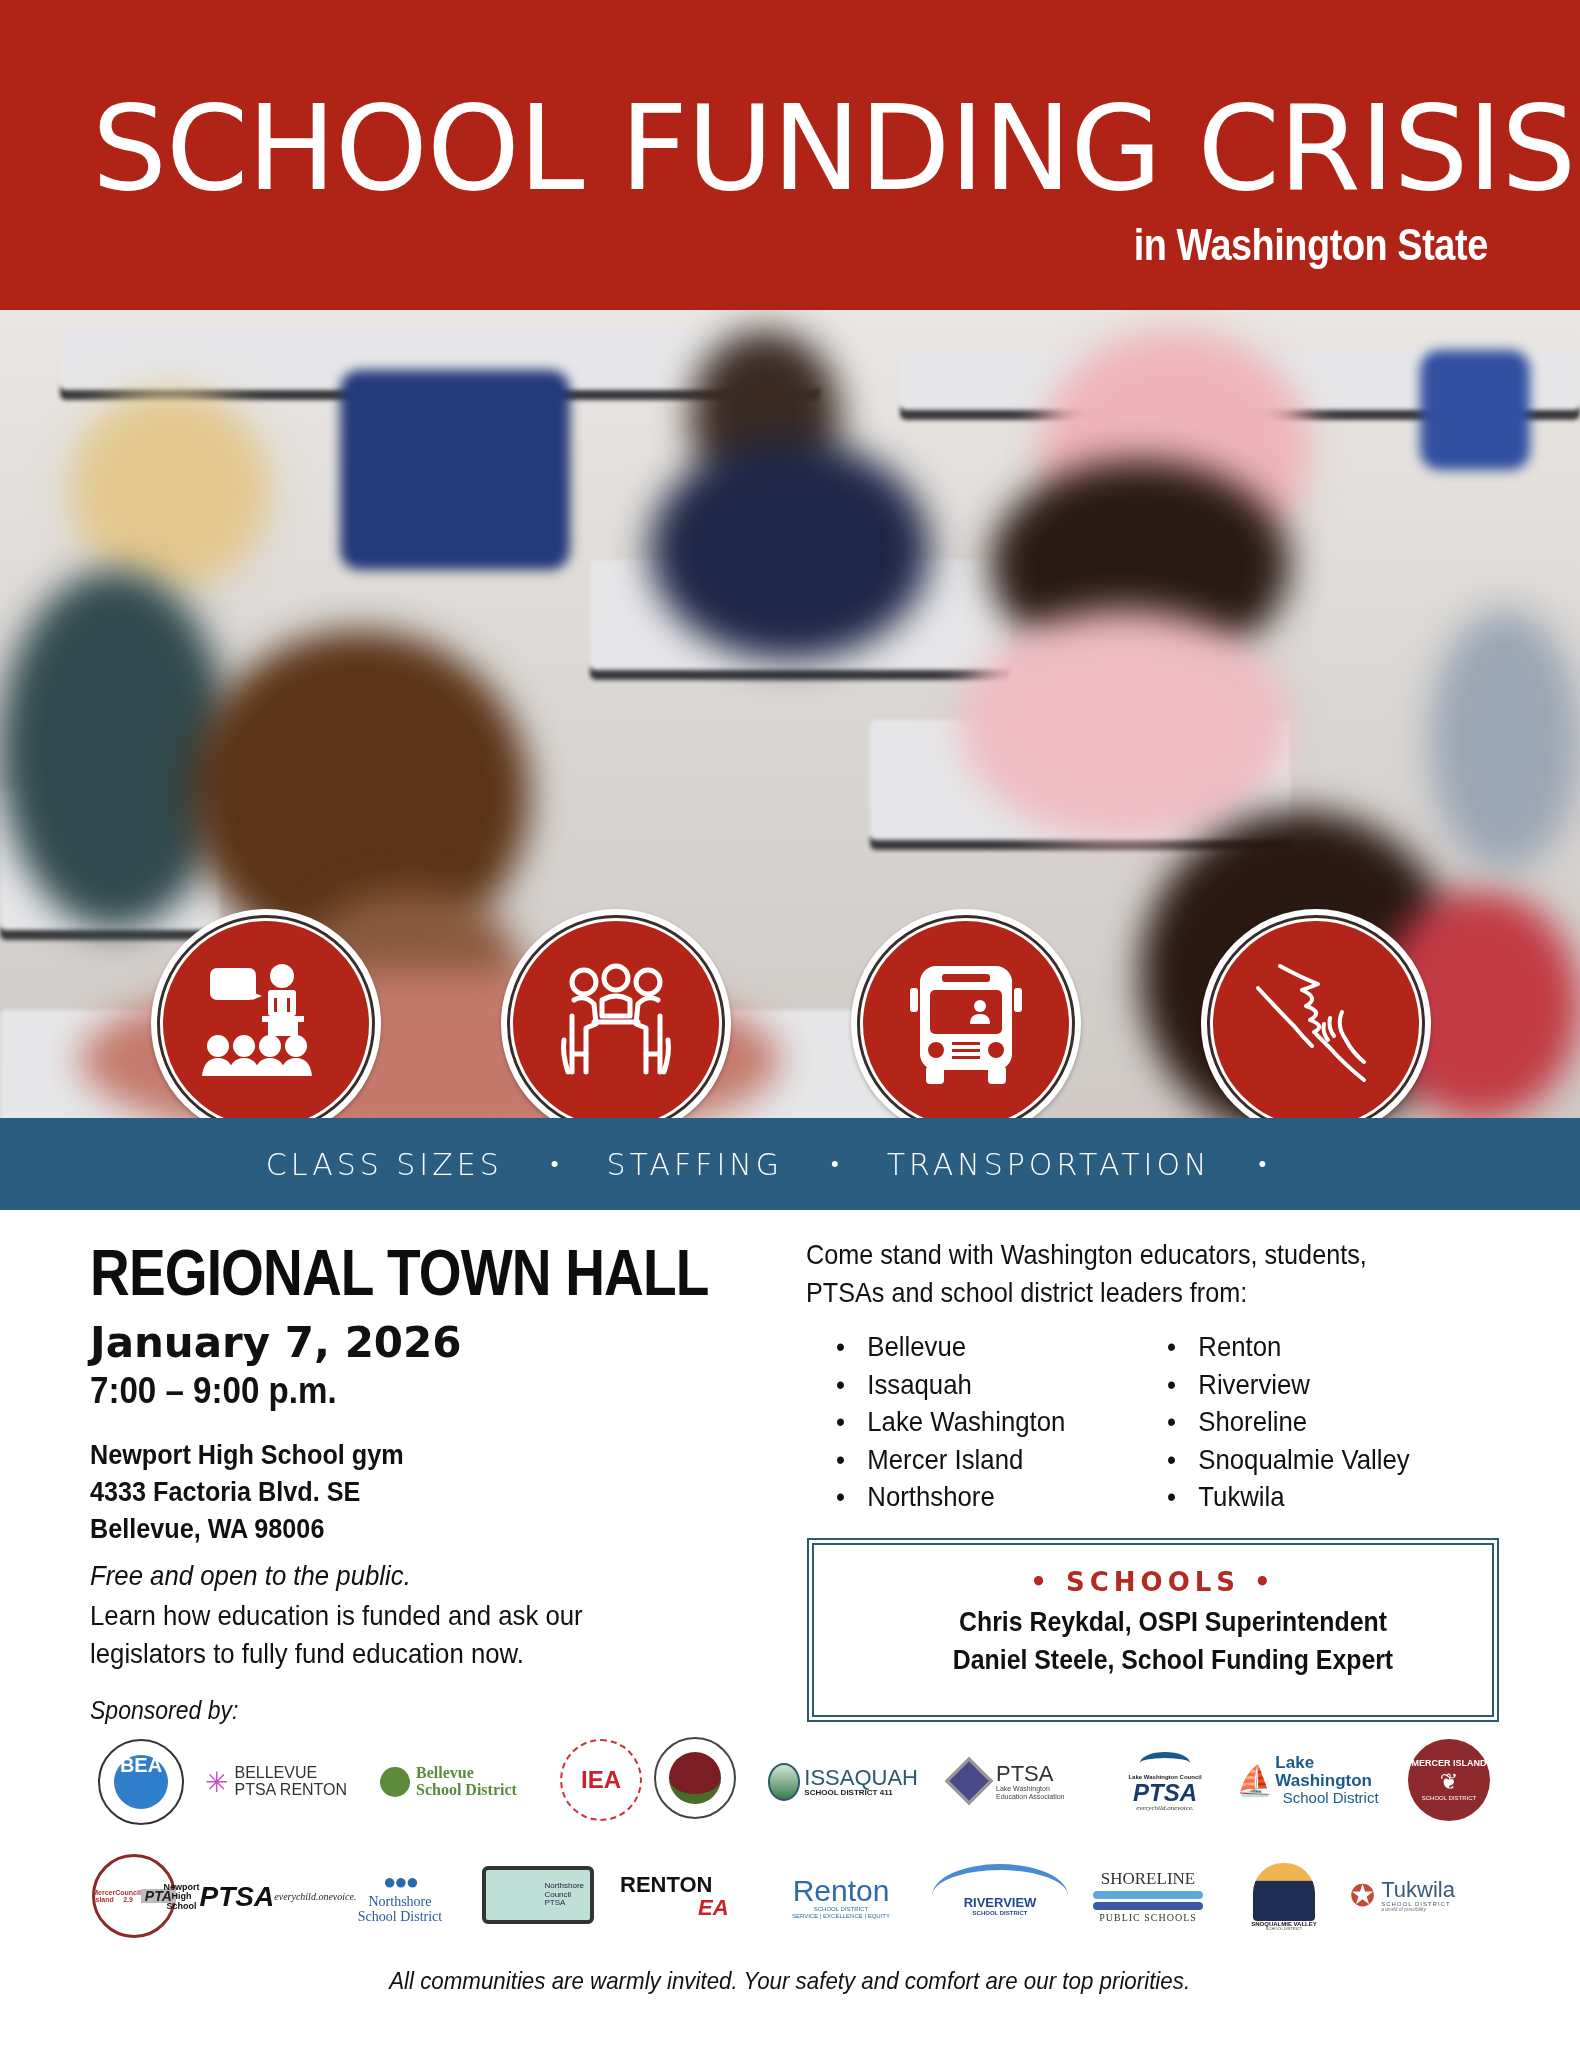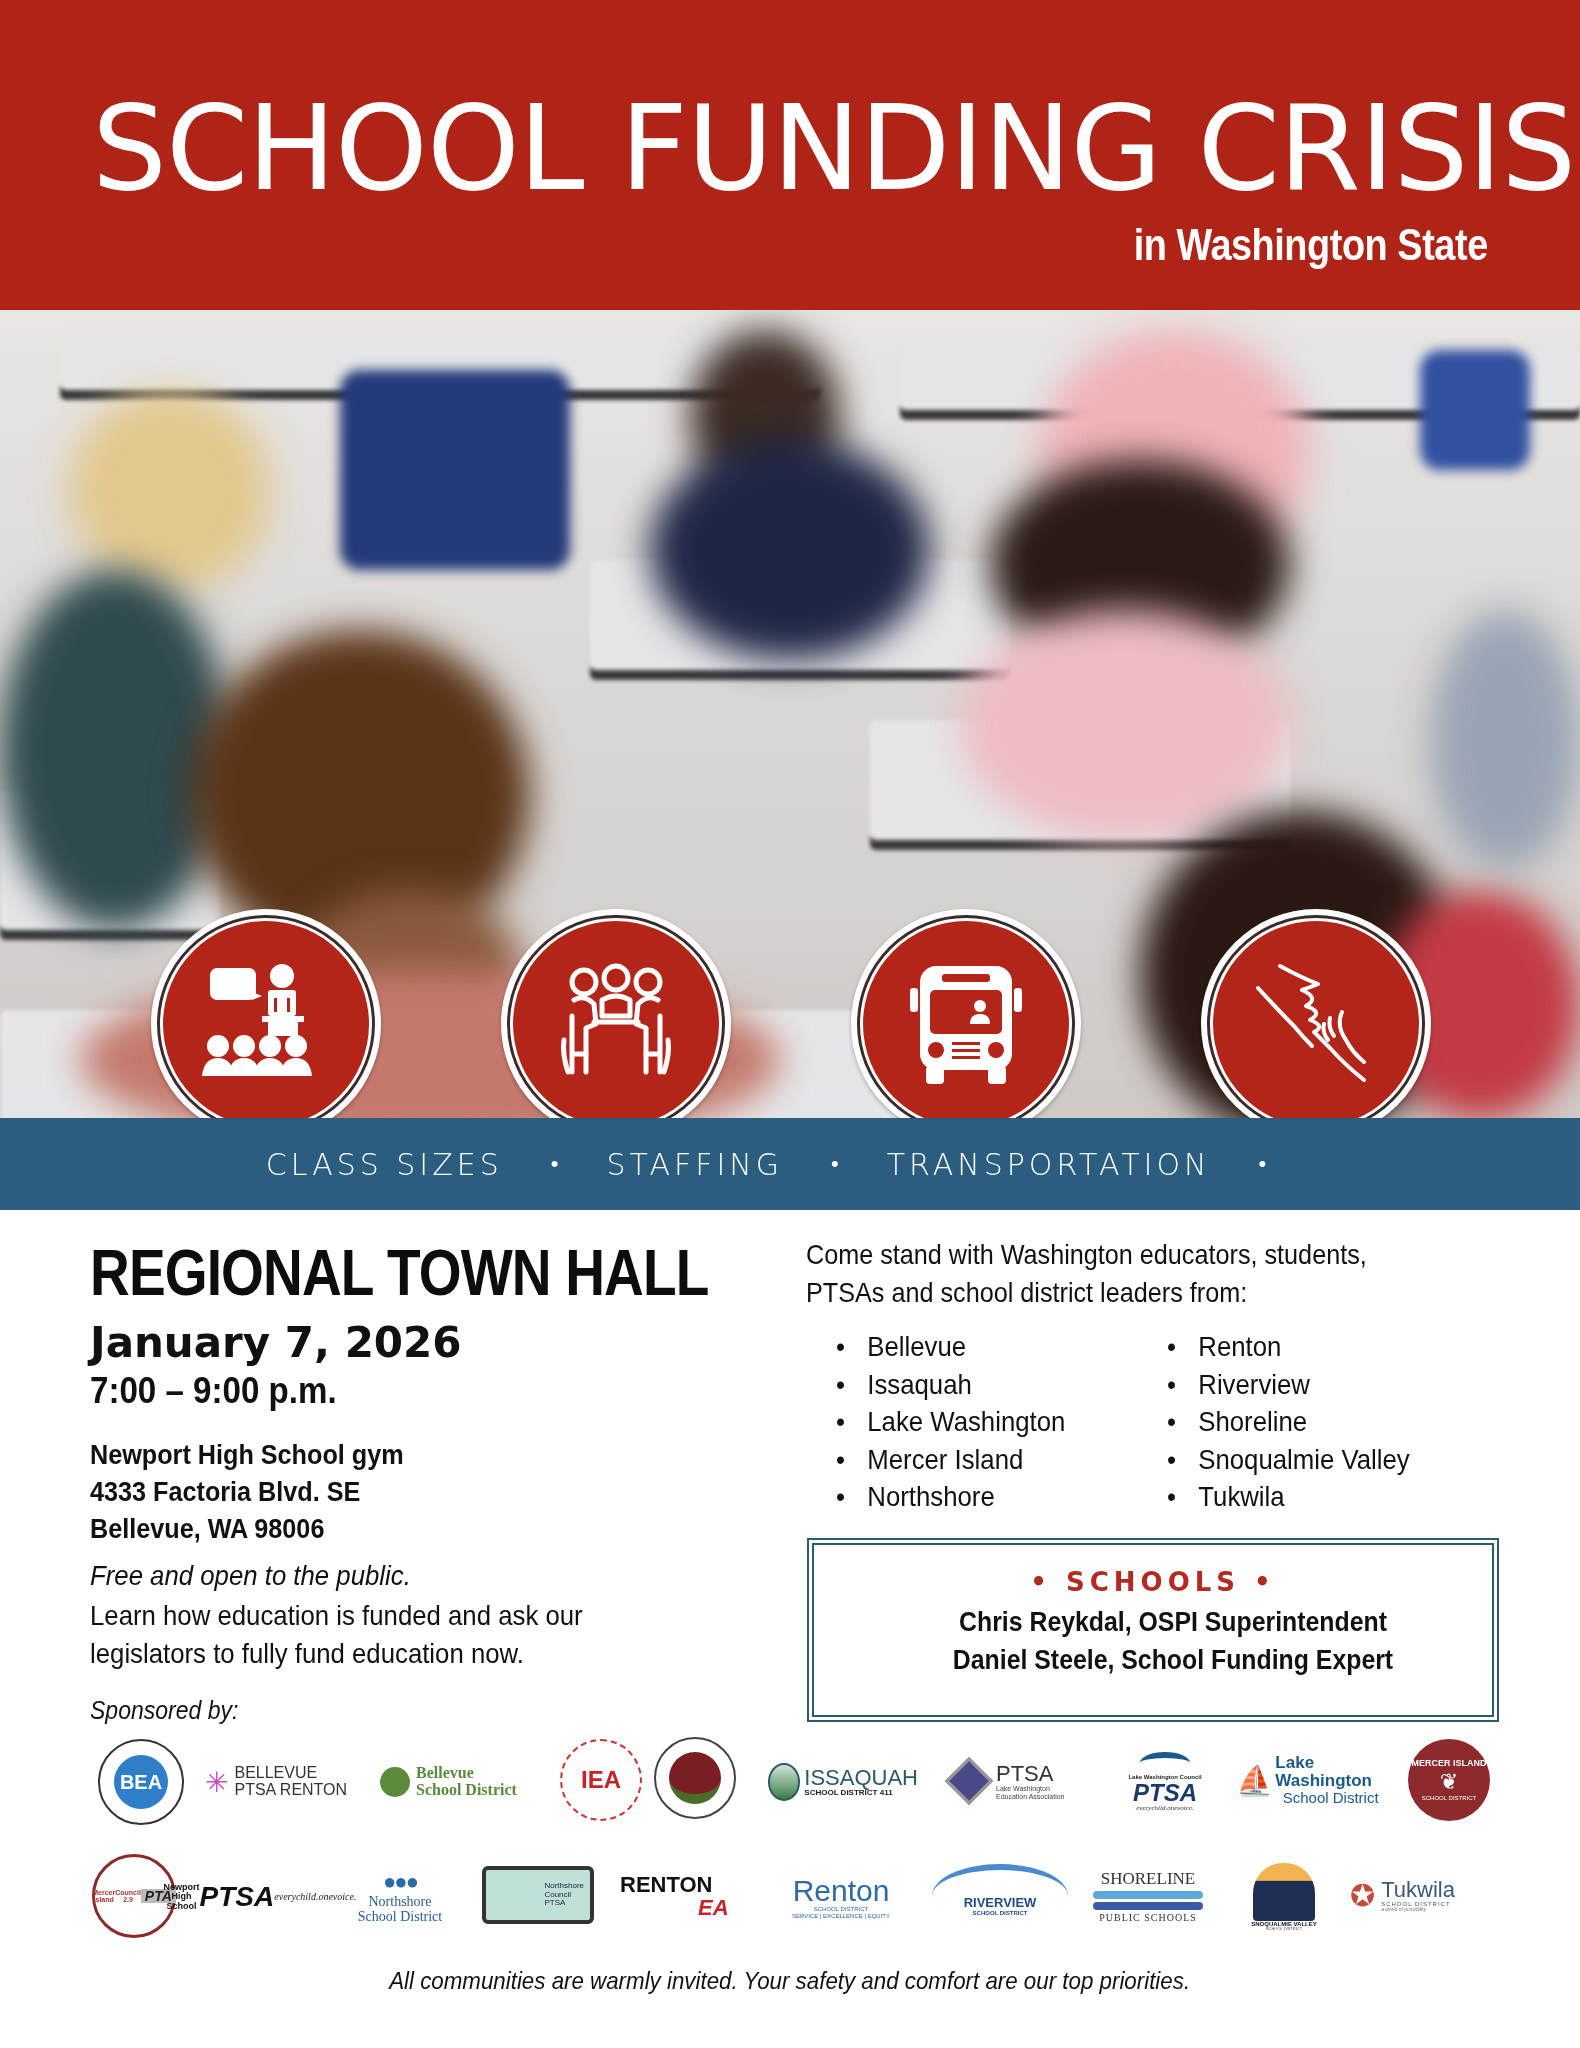--- a/index.html
+++ b/index.html
@@ -224,21 +224,21 @@
   <div class="speakers-title">• SCHOOLS •</div>
   <div class="speakers-list">
     <div class="speaker">Chris Reykdal, OSPI Superintendent</div>
     <div class="speaker">Daniel Steele, School Funding Expert</div>
   </div>
 </div>
 
 <div class="logo-row" style="top:1735px;">
 
   <div class="logo round" style="left:98px;top:4px;width:86px;height:86px;border:2px solid #333;background:#fff;">
-    <div class="round" style="width:54px;height:54px;background:#2f7ec9;display:flex;align-items:center;justify-content:center;">
+    <div class="round" style="width:54px;height:54px;background:#2f7ec9;display:flex;justify-content:center;">
       <span class="lg-txt" style="color:#fff;font-weight:700;font-size:20px;">BEA</span>
     </div>
   </div>
 
   <div class="logo" style="left:205px;top:22px;width:155px;height:50px;justify-content:flex-start;">
     <span style="font-size:28px;color:#c94bc7;margin-right:6px;">✳</span>
     <div class="lg-txt" style="text-align:left;font-size:16px;color:#333;">
       <div>BELLEVUE</div>
       <div>PTSA RENTON</div>
     </div>

